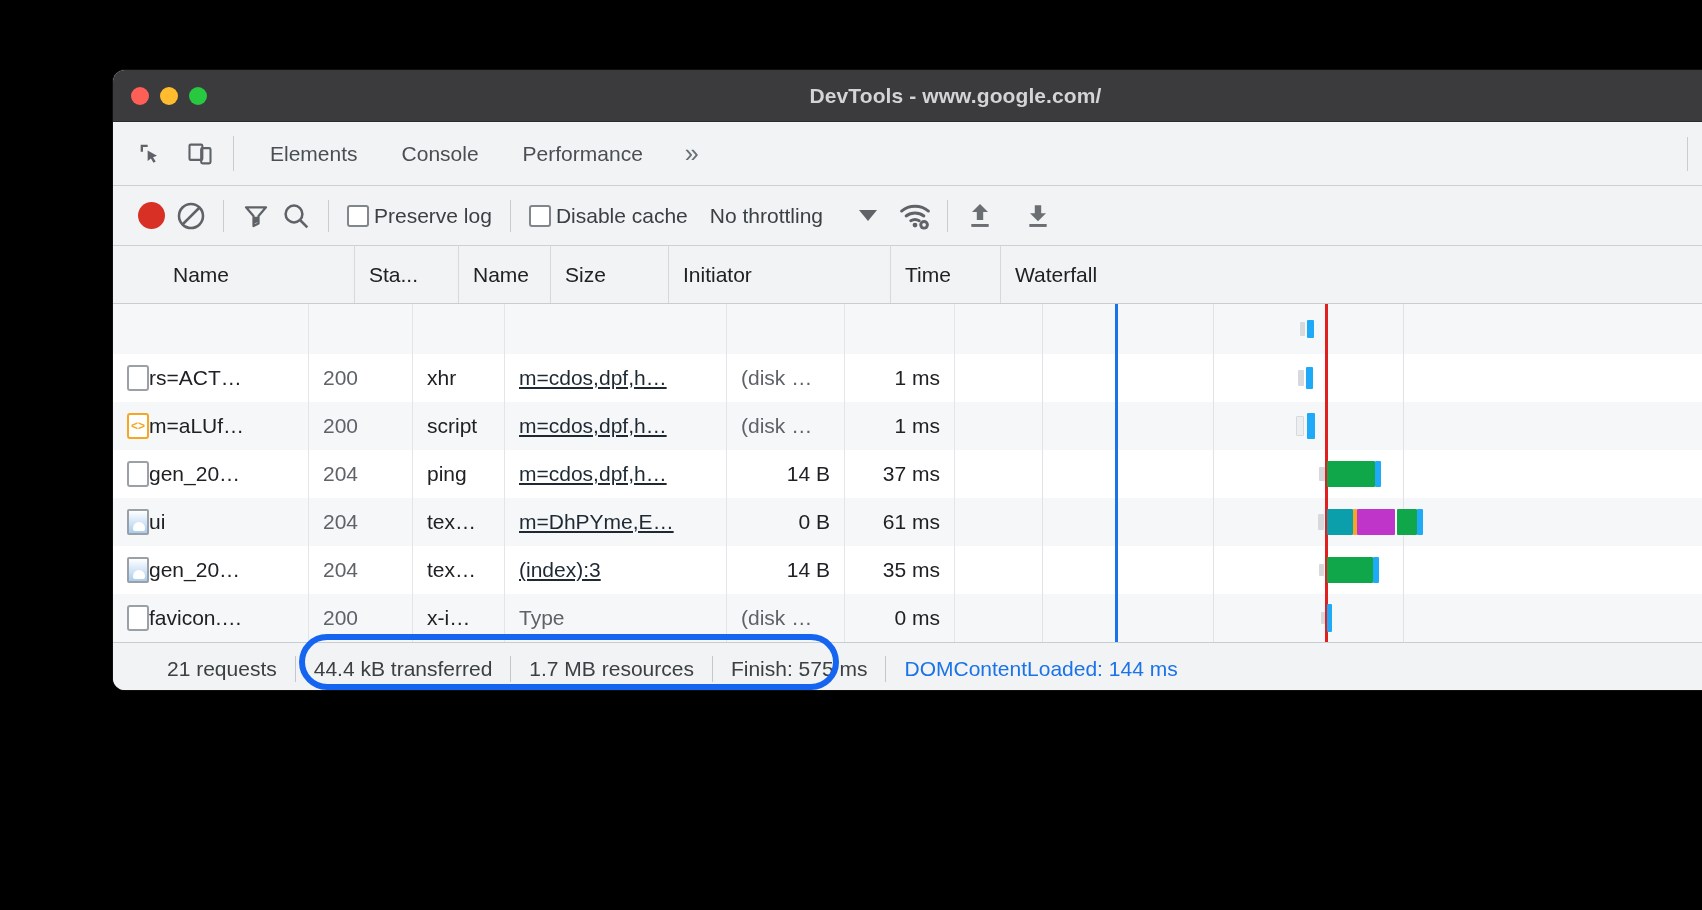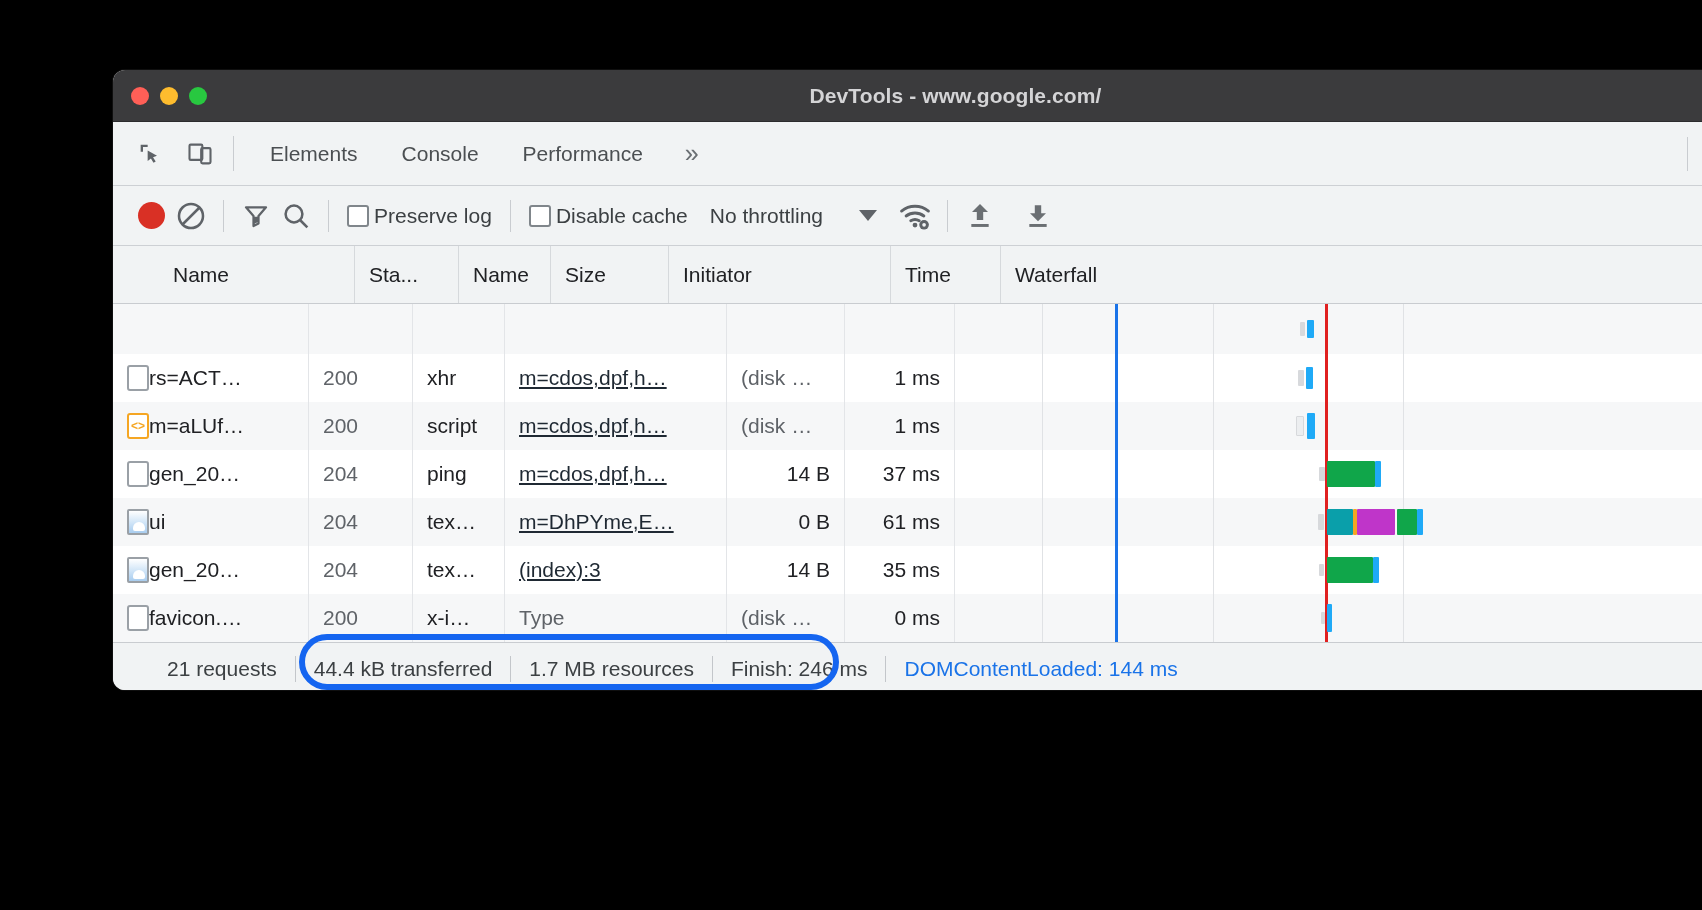--- a/index.html
+++ b/index.html
@@ -476,20 +476,20 @@
 
     </div>
 
     <div class="statusbar">
       <span class="sb-item">21 requests</span>
       <span class="sb-div"></span>
       <span class="sb-item">44.4 kB transferred</span>
       <span class="sb-div"></span>
       <span class="sb-item">1.7 MB resources</span>
       <span class="sb-div"></span>
-      <span class="sb-item">Finish: 246 ms</span>
+      <span class="sb-item">Finish: 575 ms</span>
       <span class="sb-div"></span>
       <span class="sb-item blue">DOMContentLoaded: 144 ms</span>
       <span class="highlight-oval"></span>
     </div>
 
   </div>
 </div>
 
 </body></html>

